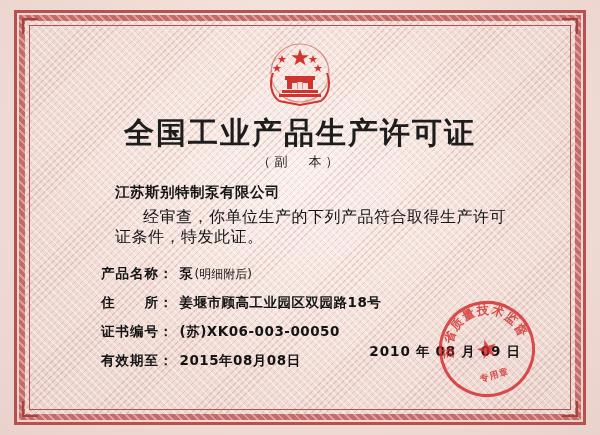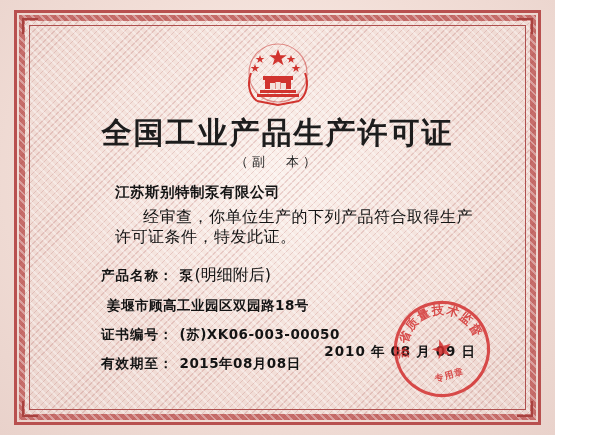--- a/index.html
+++ b/index.html
@@ -9,21 +9,21 @@
   }
   body {
     width: 600px;
     height: 435px;
     overflow: hidden;
     font-family: "DejaVu Sans", "Liberation Sans", sans-serif;
   }
 
   #certificate {
     position: relative;
-    width: 555px;
+    width: 600px;
     height: 435px;
     background: #f3e2dc;
     background-image:
       radial-gradient(ellipse at 50% 40%, #fbf1ec 0%, #f2ded7 55%, #e9d2cb 100%);
     overflow: hidden;
   }
 
   
   .border-outer {
     position: absolute;
@@ -163,21 +163,21 @@
     letter-spacing: 1px;
     flex: 0 0 auto;
   }
   .field-value {
     font-weight: bold;
     margin-left: 6px;
     letter-spacing: 0.5px;
   }
   .field-note {
     font-weight: normal;
-    font-size: 16px;
+    font-size: 12px;
     margin-left: 1px;
   }
 
   
   .date-line {
     position: absolute;
     right: 50px;
     top: 318px;
     font-size: 13.5px;
     font-weight: bold;
@@ -290,20 +290,21 @@
 
     <div class="fields">
 
       <div class="field-row">
         <span class="field-label">产品名称：</span>
         <span class="field-value">泵</span>
         <span class="field-note">(明细附后)</span>
       </div>
 
       <div class="field-row">
+        <span class="field-label">住　　所：</span>
         <span class="field-value">姜堰市顾高工业园区双园路18号</span>
       </div>
 
 
       <div class="field-row">
         <span class="field-label">证书编号：</span>
         <span class="field-value">(苏)XK06-003-00050</span>
       </div>
 
       <div class="field-row">

